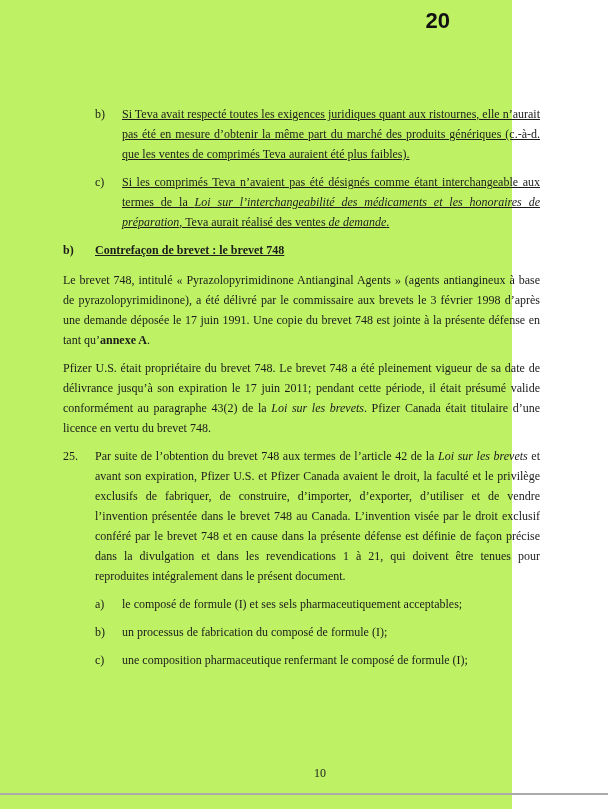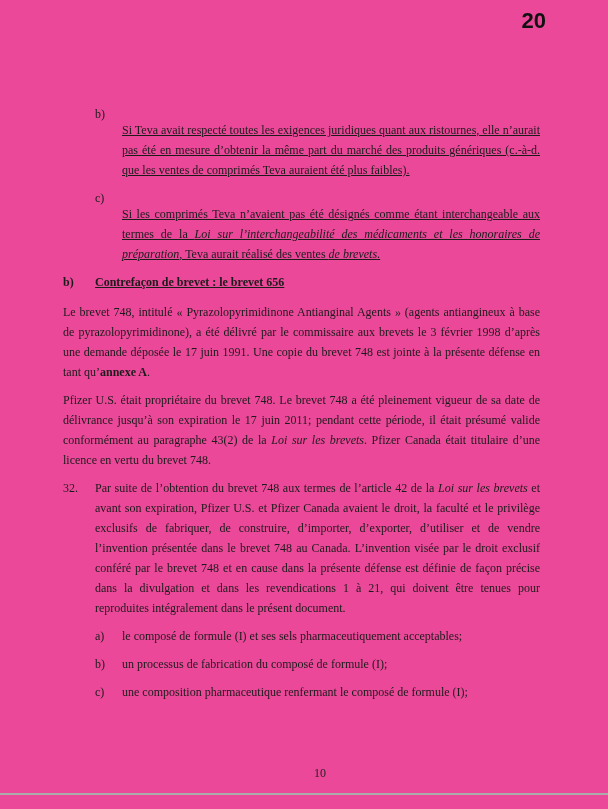--- a/index.html
+++ b/index.html
@@ -9,23 +9,23 @@
   }
   body {
     width: 608px;
     height: 809px;
     font-family: "Liberation Serif", "DejaVu Serif", serif;
     color: #1b1b1b;
     overflow: hidden;
   }
   .page {
     position: relative;
-    width: 608px;
+    width: 512px;
     height: 809px;
-    background: #ec4899;
+    background: #bef264;
   }
   .corner-number {
     position: absolute;
     top: 8px;
     right: 62px;
     font-family: "Liberation Sans", "DejaVu Sans", sans-serif;
     font-weight: 700;
     font-size: 22px;
     color: #111;
   }
@@ -49,21 +49,21 @@
   .row .body {
     flex: 1 1 auto;
     text-align: justify;
   }
   .row.indent1 {
     margin-left: 32px;
   }
   .row.indent1 .num {
     flex: 0 0 27px;
   }
-  .u .body { text-decoration: underline; margin-top: 16px; }
+  .u .body { text-decoration: underline; }
   .heading-row { margin-top: 4px; margin-bottom: 10px; font-weight: 700; }
   .heading-row .body { text-decoration: underline; text-align: left; }
   .it { font-style: italic; }
   .bd { font-weight: 700; }
   .footer-number {
     position: absolute;
     top: 766px;
     left: 0;
     width: 608px;
     text-align: center;
@@ -89,39 +89,39 @@
 
   <div class="content">
 
     <div class="row indent1 u">
       <div class="num">b)</div>
       <div class="body"><span>Si Teva avait respecté toutes les exigences juridiques quant aux ristournes, elle n’aurait pas été en mesure d’obtenir la même part du marché des produits génériques (c.-à-d. que les ventes de comprimés Teva auraient été plus faibles).</span></div>
     </div>
 
     <div class="row indent1 u">
       <div class="num">c)</div>
-      <div class="body"><span>Si les comprimés Teva n’avaient pas été désignés comme étant interchangeable aux termes de la </span><span class="it">Loi sur l’interchangeabilité des médicaments et les honoraires de préparation</span><span>, Teva aurait réalisé des ventes </span><span class="it">de brevets</span><span>.</span></div>
+      <div class="body"><span>Si les comprimés Teva n’avaient pas été désignés comme étant interchangeable aux termes de la </span><span class="it">Loi sur l’interchangeabilité des médicaments et les honoraires de préparation</span><span>, Teva aurait réalisé des ventes </span><span class="it">de demande</span><span>.</span></div>
     </div>
 
     <div class="row heading-row">
       <div class="num">b)</div>
-      <div class="body">Contrefaçon de brevet : le brevet 656</div>
+      <div class="body">Contrefaçon de brevet : le brevet 748</div>
     </div>
 
 
     <div class="row">
       <div class="body"><span>Le brevet 748, intitulé « Pyrazolopyrimidinone Antianginal Agents » (agents antiangineux à base de pyrazolopyrimidinone), a été délivré par le commissaire aux brevets le 3 février 1998 d’après une demande déposée le 17 juin 1991. Une copie du brevet 748 est jointe à la présente défense en tant qu’</span><span class="bd">annexe A</span><span>.</span></div>
     </div>
 
     <div class="row">
       <div class="body"><span>Pfizer U.S. était propriétaire du brevet 748. Le brevet 748 a été pleinement vigueur de sa date de délivrance jusqu’à son expiration le 17 juin 2011; pendant cette période, il était présumé valide conformément au paragraphe 43(2) de la </span><span class="it">Loi sur les brevets</span><span>. Pfizer Canada était titulaire d’une licence en vertu du brevet 748.</span></div>
     </div>
 
     <div class="row">
-      <div class="num">32.</div>
+      <div class="num">25.</div>
       <div class="body"><span>Par suite de l’obtention du brevet 748 aux termes de l’article 42 de la </span><span class="it">Loi sur les brevets</span><span> et avant son expiration, Pfizer U.S. et Pfizer Canada avaient le droit, la faculté et le privilège exclusifs de fabriquer, de construire, d’importer, d’exporter, d’utiliser et de vendre l’invention présentée dans le brevet 748 au Canada. L’invention visée par le droit exclusif conféré par le brevet 748 et en cause dans la présente défense est définie de façon précise dans la divulgation et dans les revendications 1 à 21, qui doivent être tenues pour reproduites intégralement dans le présent document.</span></div>
     </div>
 
 
     <div class="row indent1">
       <div class="num">a)</div>
       <div class="body"><span>le composé de formule (I) et ses sels pharmaceutiquement acceptables;</span></div>
     </div>
 
     <div class="row indent1">

